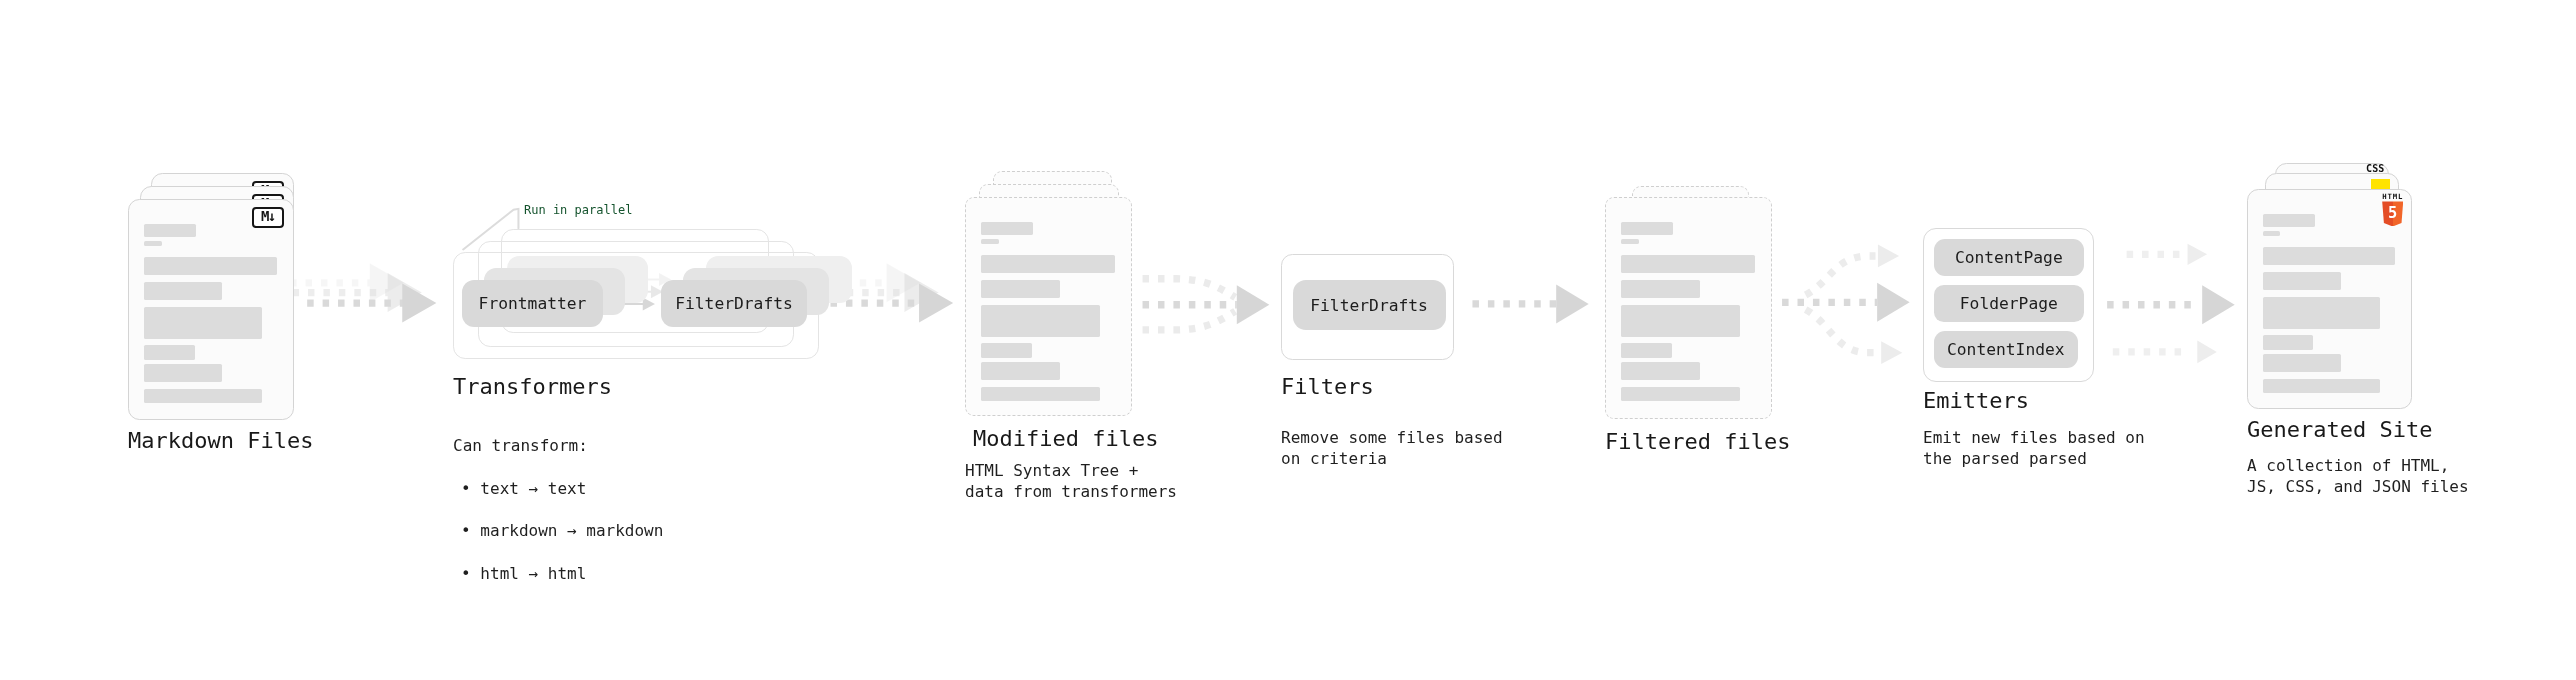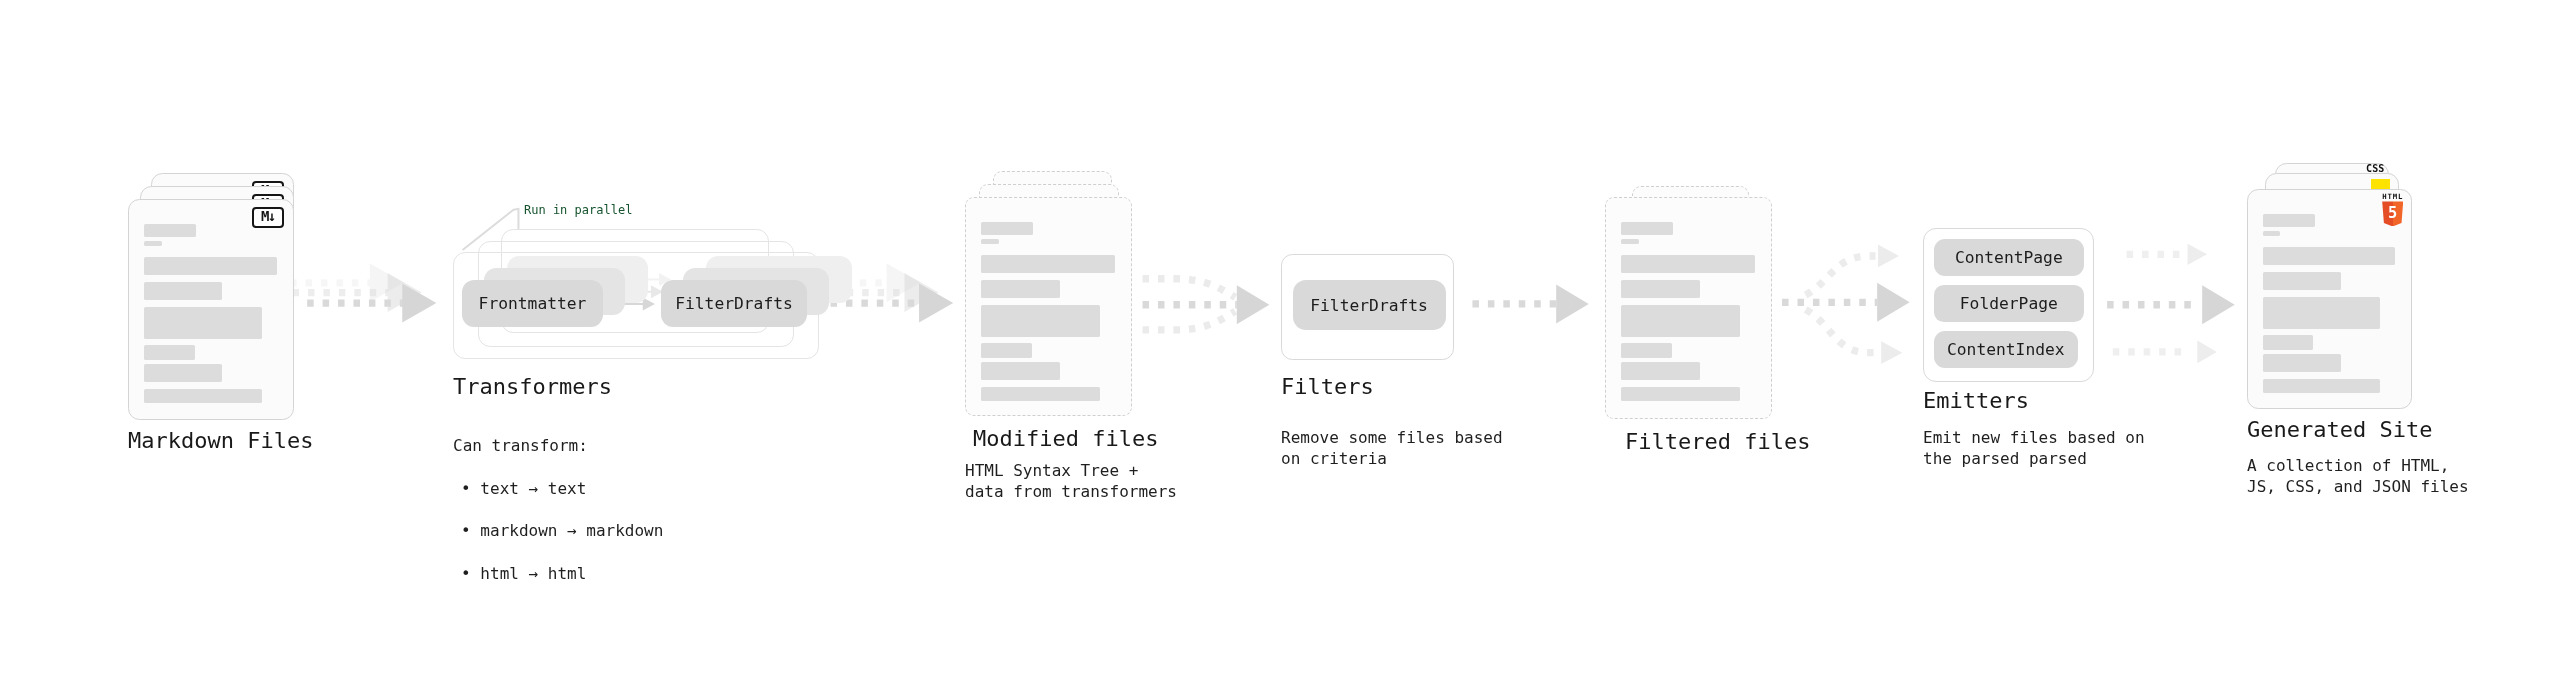--- a/index.html
+++ b/index.html
@@ -238,21 +238,21 @@
         <div class="dl" style="width: 39%; height: 13px; margin-bottom: 3.3px;"></div>
         <div class="dl" style="width: 13%; height: 5.7px; margin-bottom: 10.6px;"></div>
         <div class="dl" style="width: 100%; height: 18px; margin-bottom: 7.3px;"></div>
         <div class="dl" style="width: 59%; height: 18px; margin-bottom: 6.5px;"></div>
         <div class="dl" style="width: 89%; height: 32.5px; margin-bottom: 5.7px;"></div>
         <div class="dl" style="width: 38%; height: 14.6px; margin-bottom: 4.1px;"></div>
         <div class="dl" style="width: 59%; height: 18.7px; margin-bottom: 6.5px;"></div>
         <div class="dl" style="width: 89%; height: 14.6px; margin-bottom: 0px;"></div>
       </div>
   </div>
-  <div class="stage-title" style="left:1605px; top:430px;margin-left:20px;">Filtered files</div>
+  <div class="stage-title" style="left:1605px; top:430px;">Filtered files</div>
 </div>
 
 <div>
   <div class="frame" style="left:1923px; top:228px; width:171px; height:154px; border-radius:13px;">
     <div class="pill" style="left:9.8px; top:9.8px; width:150px; height:37px; border-radius:11px;">ContentPage</div>
     <div class="pill" style="left:9.8px; top:56px; width:150px; height:37px; border-radius:9.8px;">FolderPage</div>
     <div class="pill" style="left:9.8px; top:102px; width:144px; height:37px; border-radius:11px;">ContentIndex</div>
   </div>
   <div class="stage-title" style="left:1923px; top:389px;">Emitters</div>
   <div class="stage-desc" style="left:1923px; top:427px;">Emit new files based on

